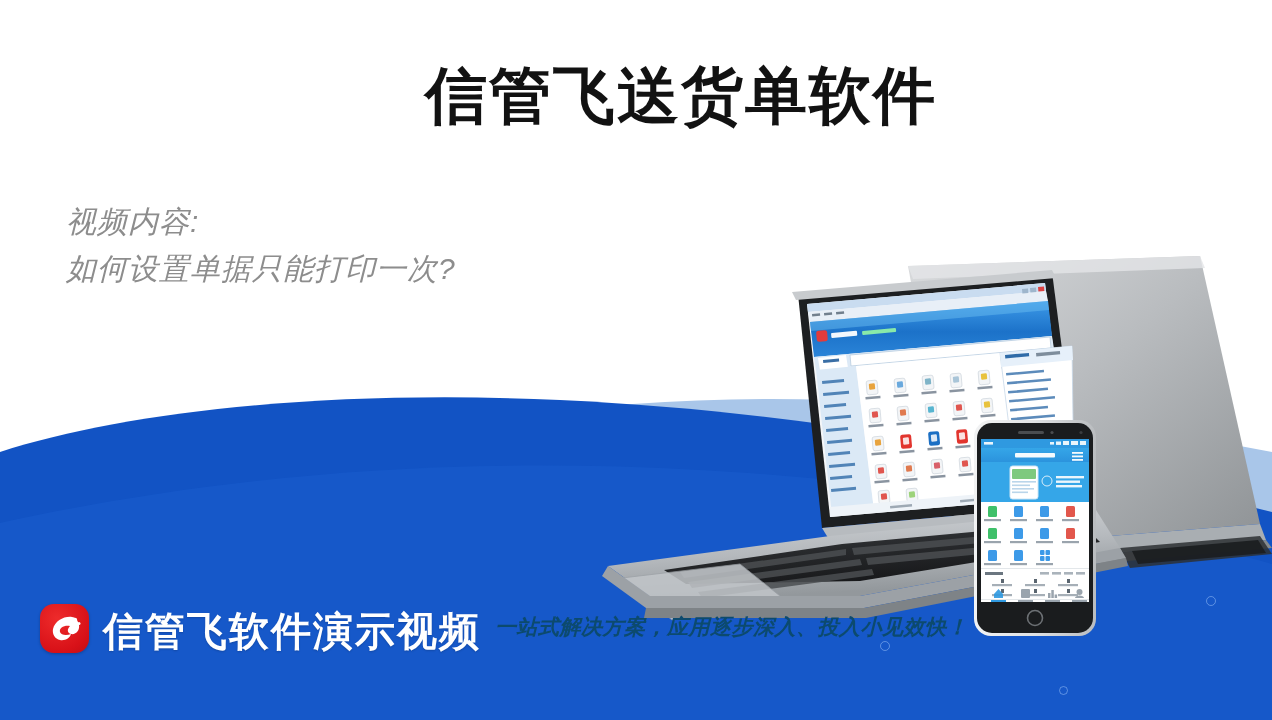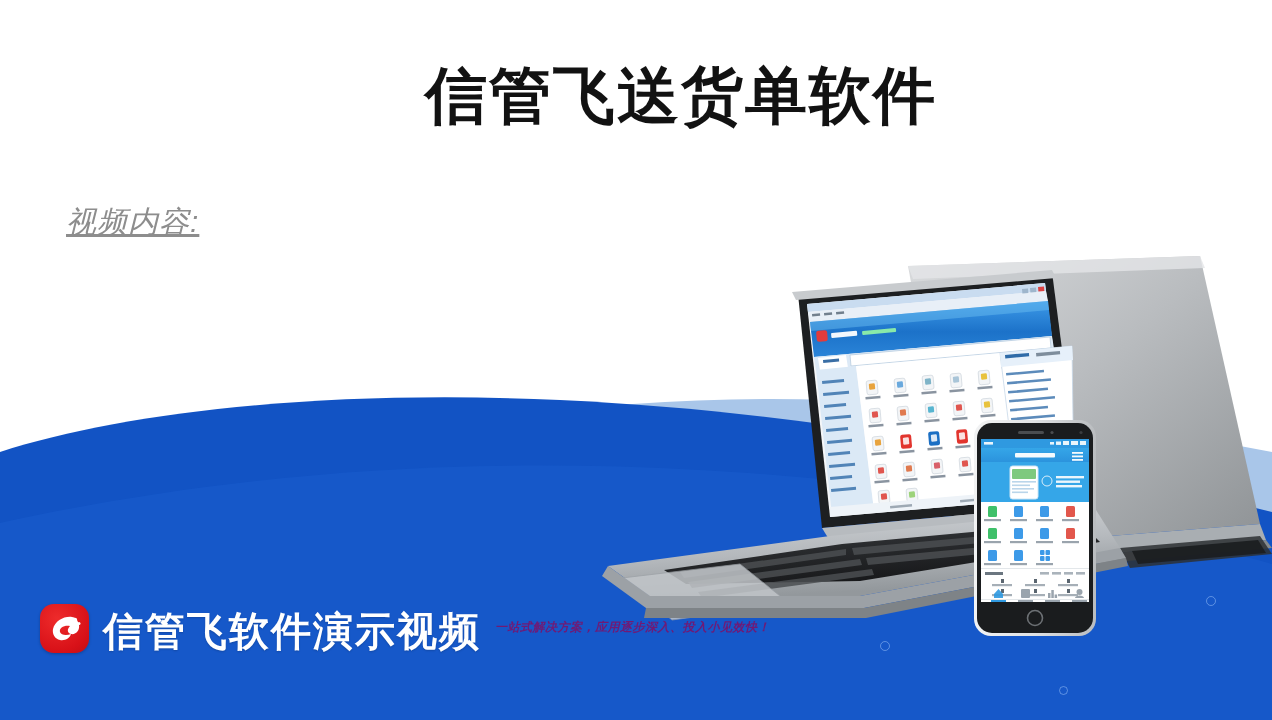--- a/index.html
+++ b/index.html
@@ -29,42 +29,42 @@
   
   .body-copy{
     position:absolute;left:66px;top:198px;width:700px;
     color:#8d8d8d;
     font-style:italic;
     font-size:30px;
     line-height:47px;
     font-family:"Liberation Sans","DejaVu Sans",sans-serif;
     white-space:nowrap;
   }
-  .body-copy div{letter-spacing:1px;text-decoration:underline;}
+  .body-copy div{letter-spacing:1px;}
 
   
   .banner{position:absolute;left:40px;top:604px;display:flex;align-items:center;}
   .logo-badge{
     width:49px;height:49px;border-radius:14px;
     background:radial-gradient(circle at 35% 30%,#ee2b2b 0%,#d81118 70%,#c00d14 100%);
     position:relative;flex:0 0 auto;margin-bottom:4px;
     box-shadow:0 1px 3px rgba(0,0,0,.25);
   }
   .logo-badge svg{position:absolute;left:0;top:0;}
   .banner-text{
     margin-left:14px;
     color:#ffffff;
     font-size:40px;font-weight:bold;letter-spacing:2px;
     line-height:44px;white-space:nowrap;
     text-shadow:0 1px 2px rgba(0,0,0,.18);
   }
   .tagline{
     margin-left:14px;margin-bottom:7px;
-    color:#701a75;
-    font-size:12px;font-weight:bold;font-style:italic;
+    color:#0c4a6e;
+    font-size:21px;font-weight:bold;font-style:italic;
     white-space:nowrap;letter-spacing:.5px;
   }
 
   
   .devices{position:absolute;left:560px;top:248px;width:712px;height:420px;}
 
   
   .ring{position:absolute;border:1.5px solid rgba(150,190,245,.55);border-radius:50%;}
 </style>
 </head>
@@ -91,20 +91,21 @@
   </svg>
 
   <div class="ring" style="left:880px;top:641px;width:8px;height:8px;"></div>
   <div class="ring" style="left:1059px;top:686px;width:7px;height:7px;"></div>
   <div class="ring" style="left:1206px;top:596px;width:8px;height:8px;"></div>
 
   <div class="title">信管飞送货单软件</div>
 
   <div class="body-copy">
     <div>视频内容:</div>
+    <div>如何设置单据只能打印一次?</div>
   </div>
 
   <svg class="devices" viewBox="0 0 712 420" width="712" height="420">
     <defs>
       <linearGradient id="lidBackGrad" x1="0" y1="0" x2="1" y2="1">
         <stop offset="0%" stop-color="#d9dbdd"></stop>
         <stop offset="45%" stop-color="#b9bcbf"></stop>
         <stop offset="100%" stop-color="#8e9295"></stop>
       </linearGradient>
       <linearGradient id="lidFrontGrad" x1="0" y1="0" x2="1" y2="1">

